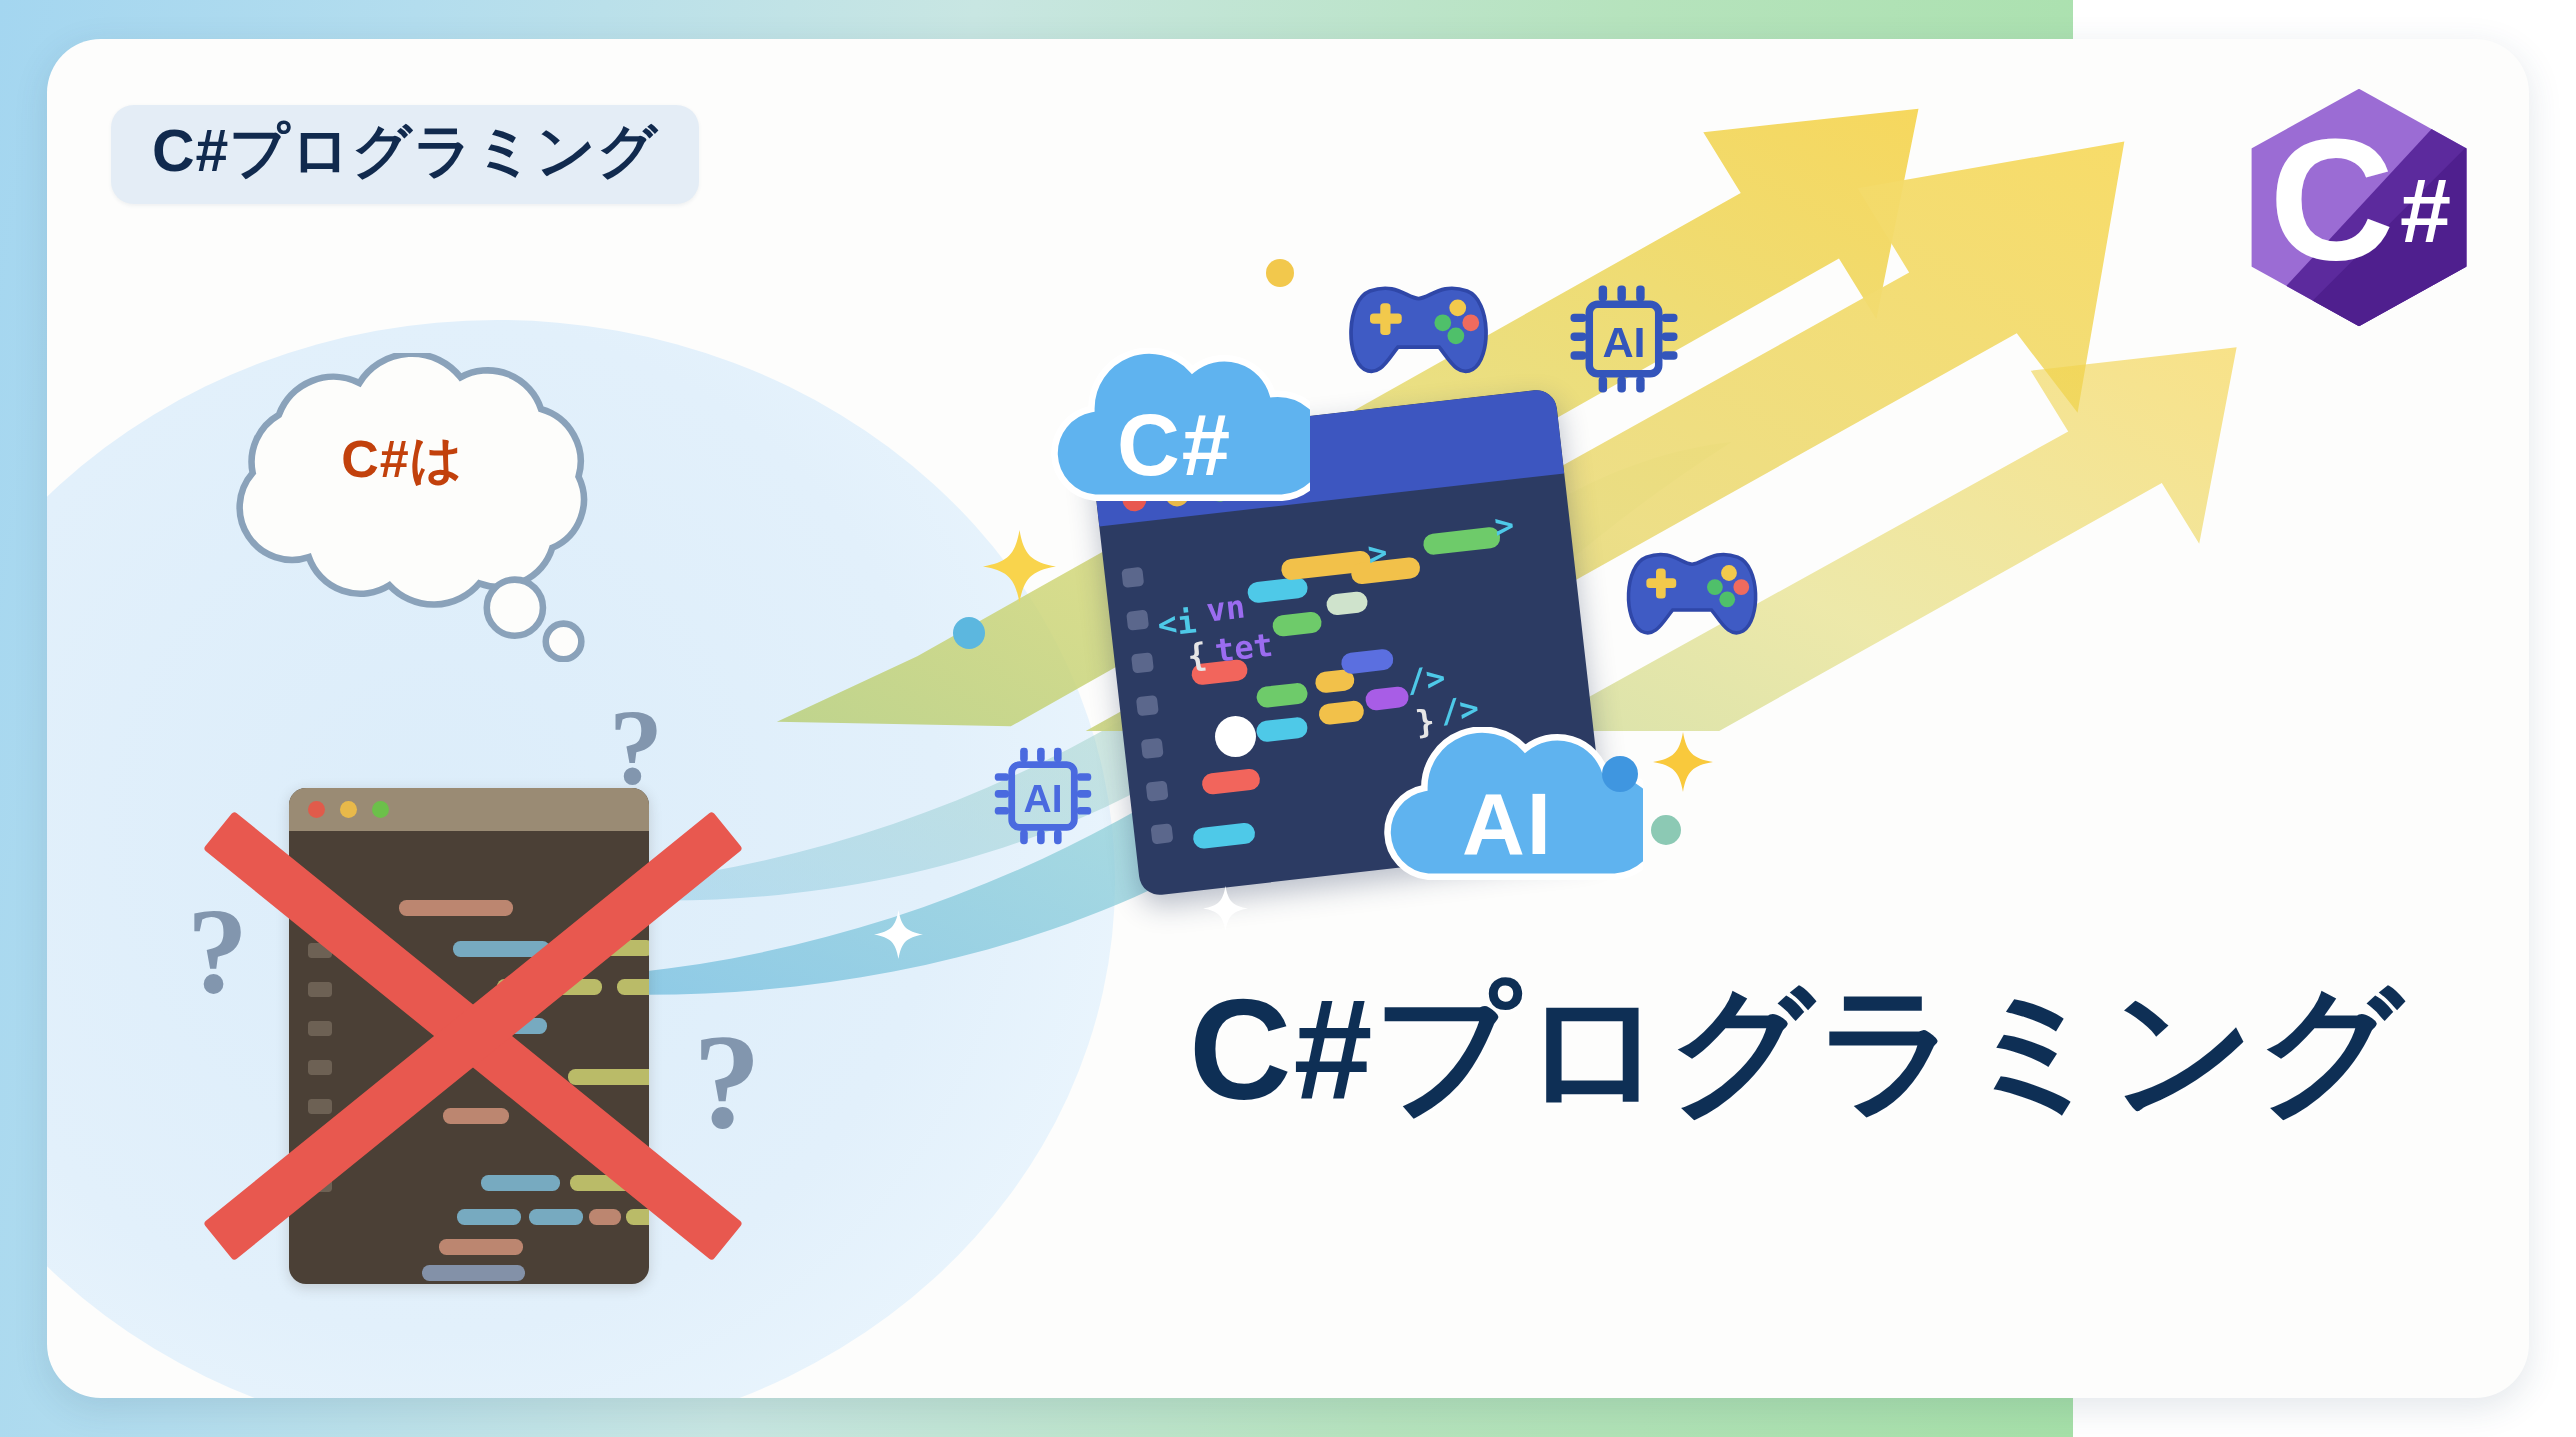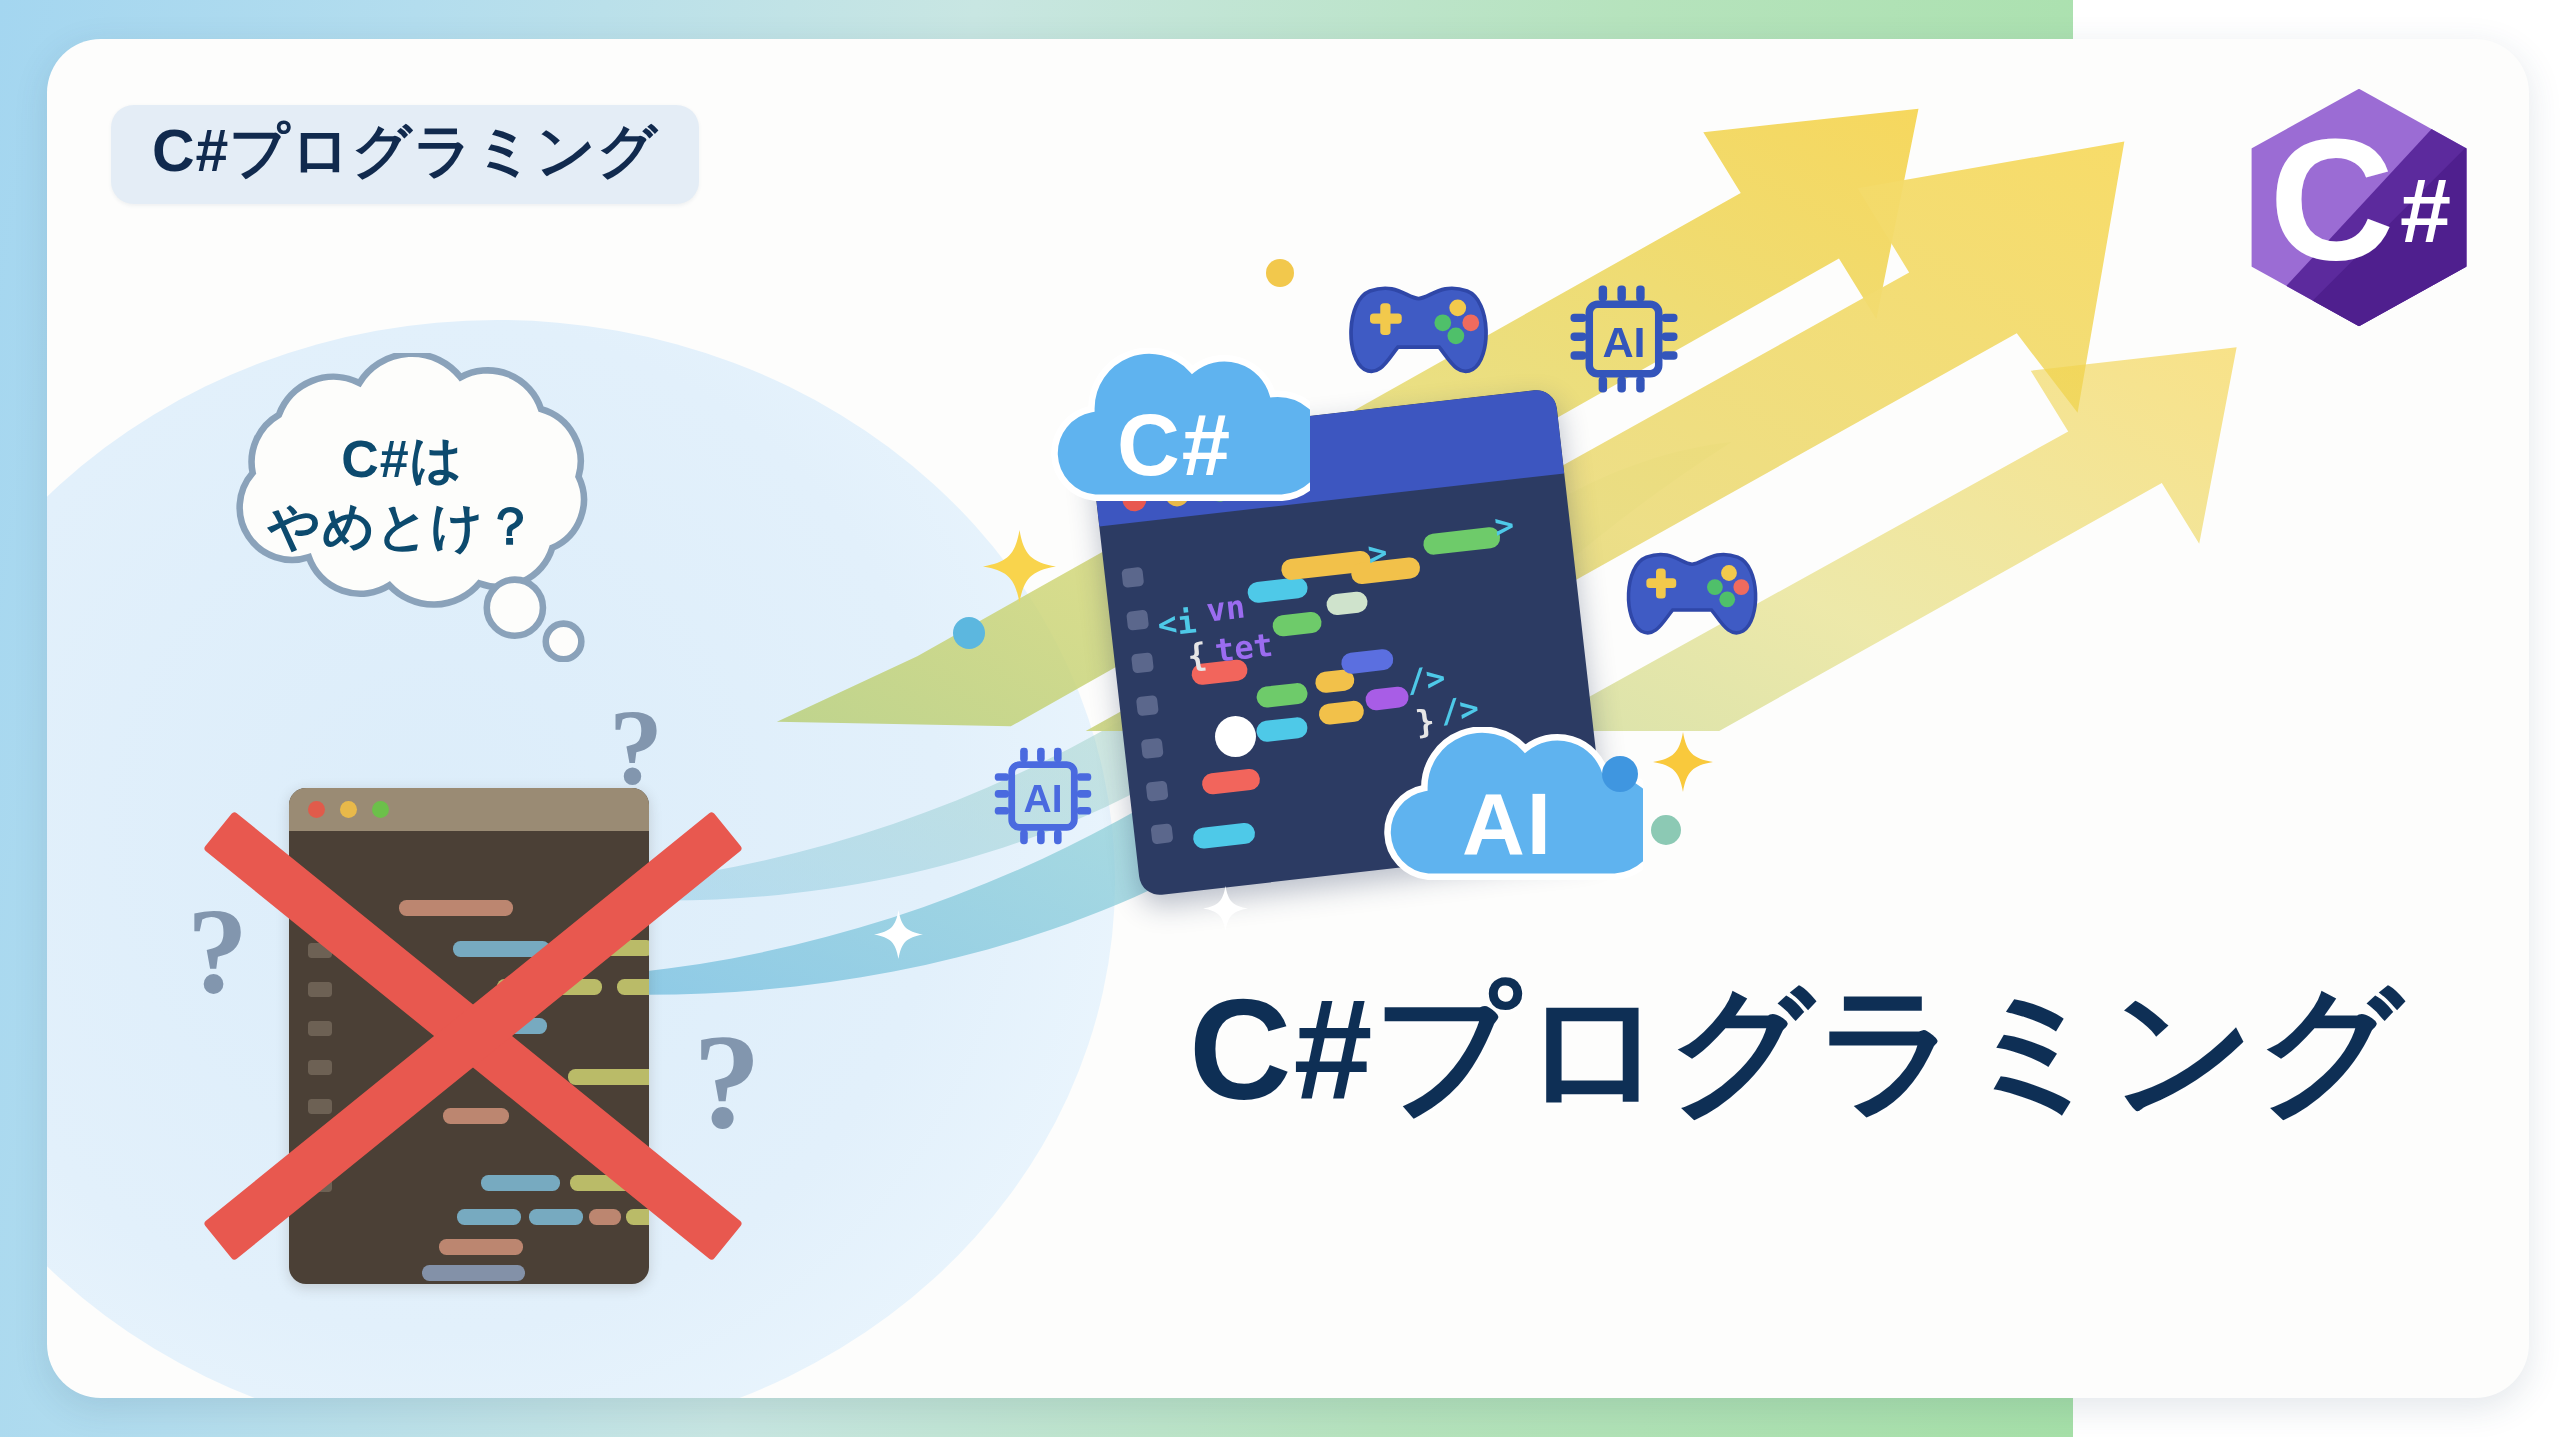--- a/index.html
+++ b/index.html
@@ -34,21 +34,21 @@
     box-shadow:0 1.9px 3.7px rgba(60,90,120,.07);
   }
   #badge span{
     font-size:59px;font-weight:bold;color:#112a4e;letter-spacing:0.9px;
     line-height:1;white-space:nowrap;
   }
   
   #bubble{position:absolute;left:112px;top:314px;width:487px;height:309px;}
   #bubble .txt{
     position:absolute;left:0;top:73px;width:487px;text-align:center;
-    color:#0c4a6e;font-size:52px;font-weight:bold;line-height:1.28;
+    color:#c2410c;font-size:52px;font-weight:bold;line-height:1.28;
     letter-spacing:0.9px;
   }
   
   #bad-window{
     position:absolute;left:242px;top:749px;width:360px;height:496px;
     border-radius:17px;overflow:hidden;background:#4b4036;
     box-shadow:0 3.7px 13px rgba(60,50,40,.18);
   }
   #bad-window .bar{height:43px;background:#9a8b74;display:flex;align-items:center;padding-left:19px;gap:15px;}
   #bad-window .dot{width:17px;height:17px;border-radius:50%;}
@@ -167,21 +167,20 @@
                    a60 60 0 0 1 -78 38
                    a64 64 0 0 1 -96 2
                    a58 58 0 0 1 -86 -30
                    a56 56 0 0 1 -60 -90 Z"></path>
           <circle cx="380" cy="272" r="30"></circle>
           <circle cx="432" cy="308" r="19"></circle>
         </g>
       </svg>
       <div class="txt">
         <div>C#は</div>
-        <div>やめとけ？</div>
       </div>
     </div>
 
     <div id="bad-window">
       <div class="bar">
         <i class="dot" style="background:#e05b4b"></i>
         <i class="dot" style="background:#e8b94a"></i>
         <i class="dot" style="background:#6cc04a"></i>
       </div>
       <div class="body">

